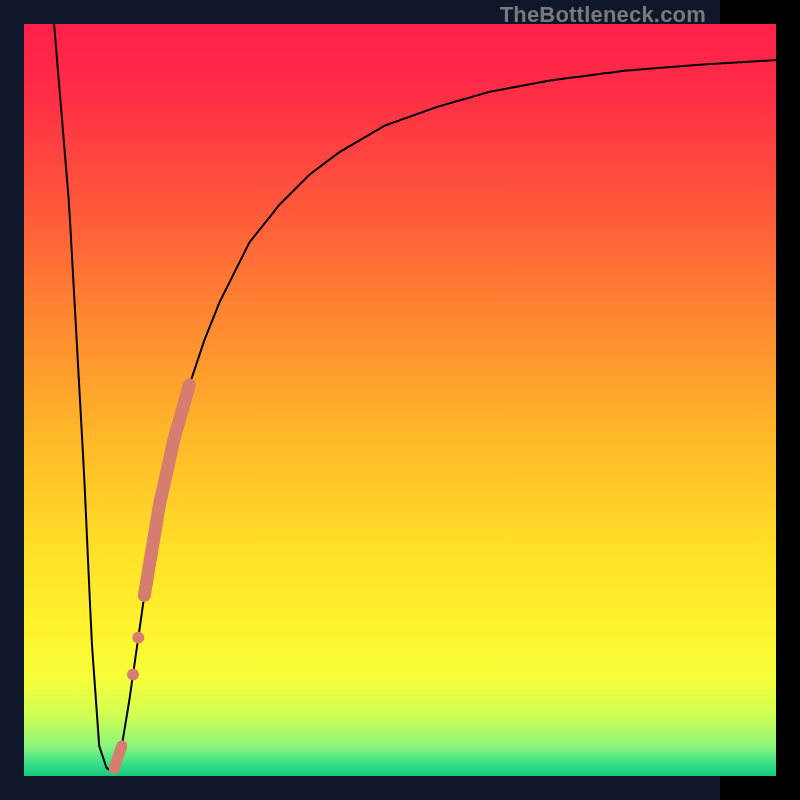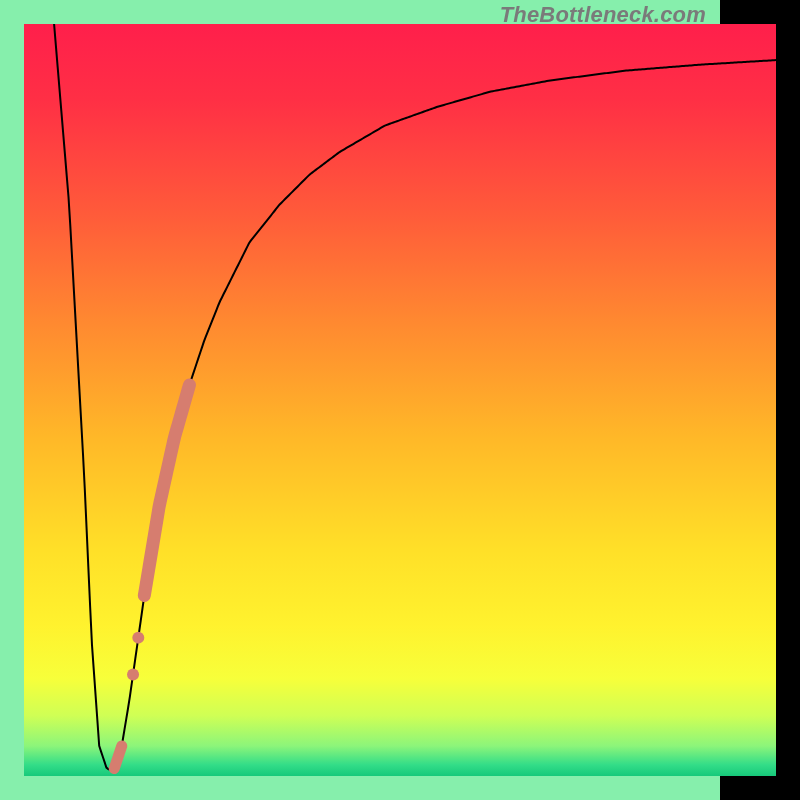--- a/index.html
+++ b/index.html
@@ -9,22 +9,21 @@
     height: 800px;
     background: #000;
     overflow: hidden;
   }
   .frame {
     position: absolute;
     left: 0;
     top: 0;
     width: 720px;
     height: 800px;
-    background: #86efac;
-    font-style: italic;
+    background: #0f172a;
   }
   .watermark {
     position: absolute;
     top: 2px;
     right: 14px;
     font-family: Arial, Helvetica, sans-serif;
     font-size: 22px;
     font-weight: 600;
     color: #7a7a7a;
     letter-spacing: 0.2px;

